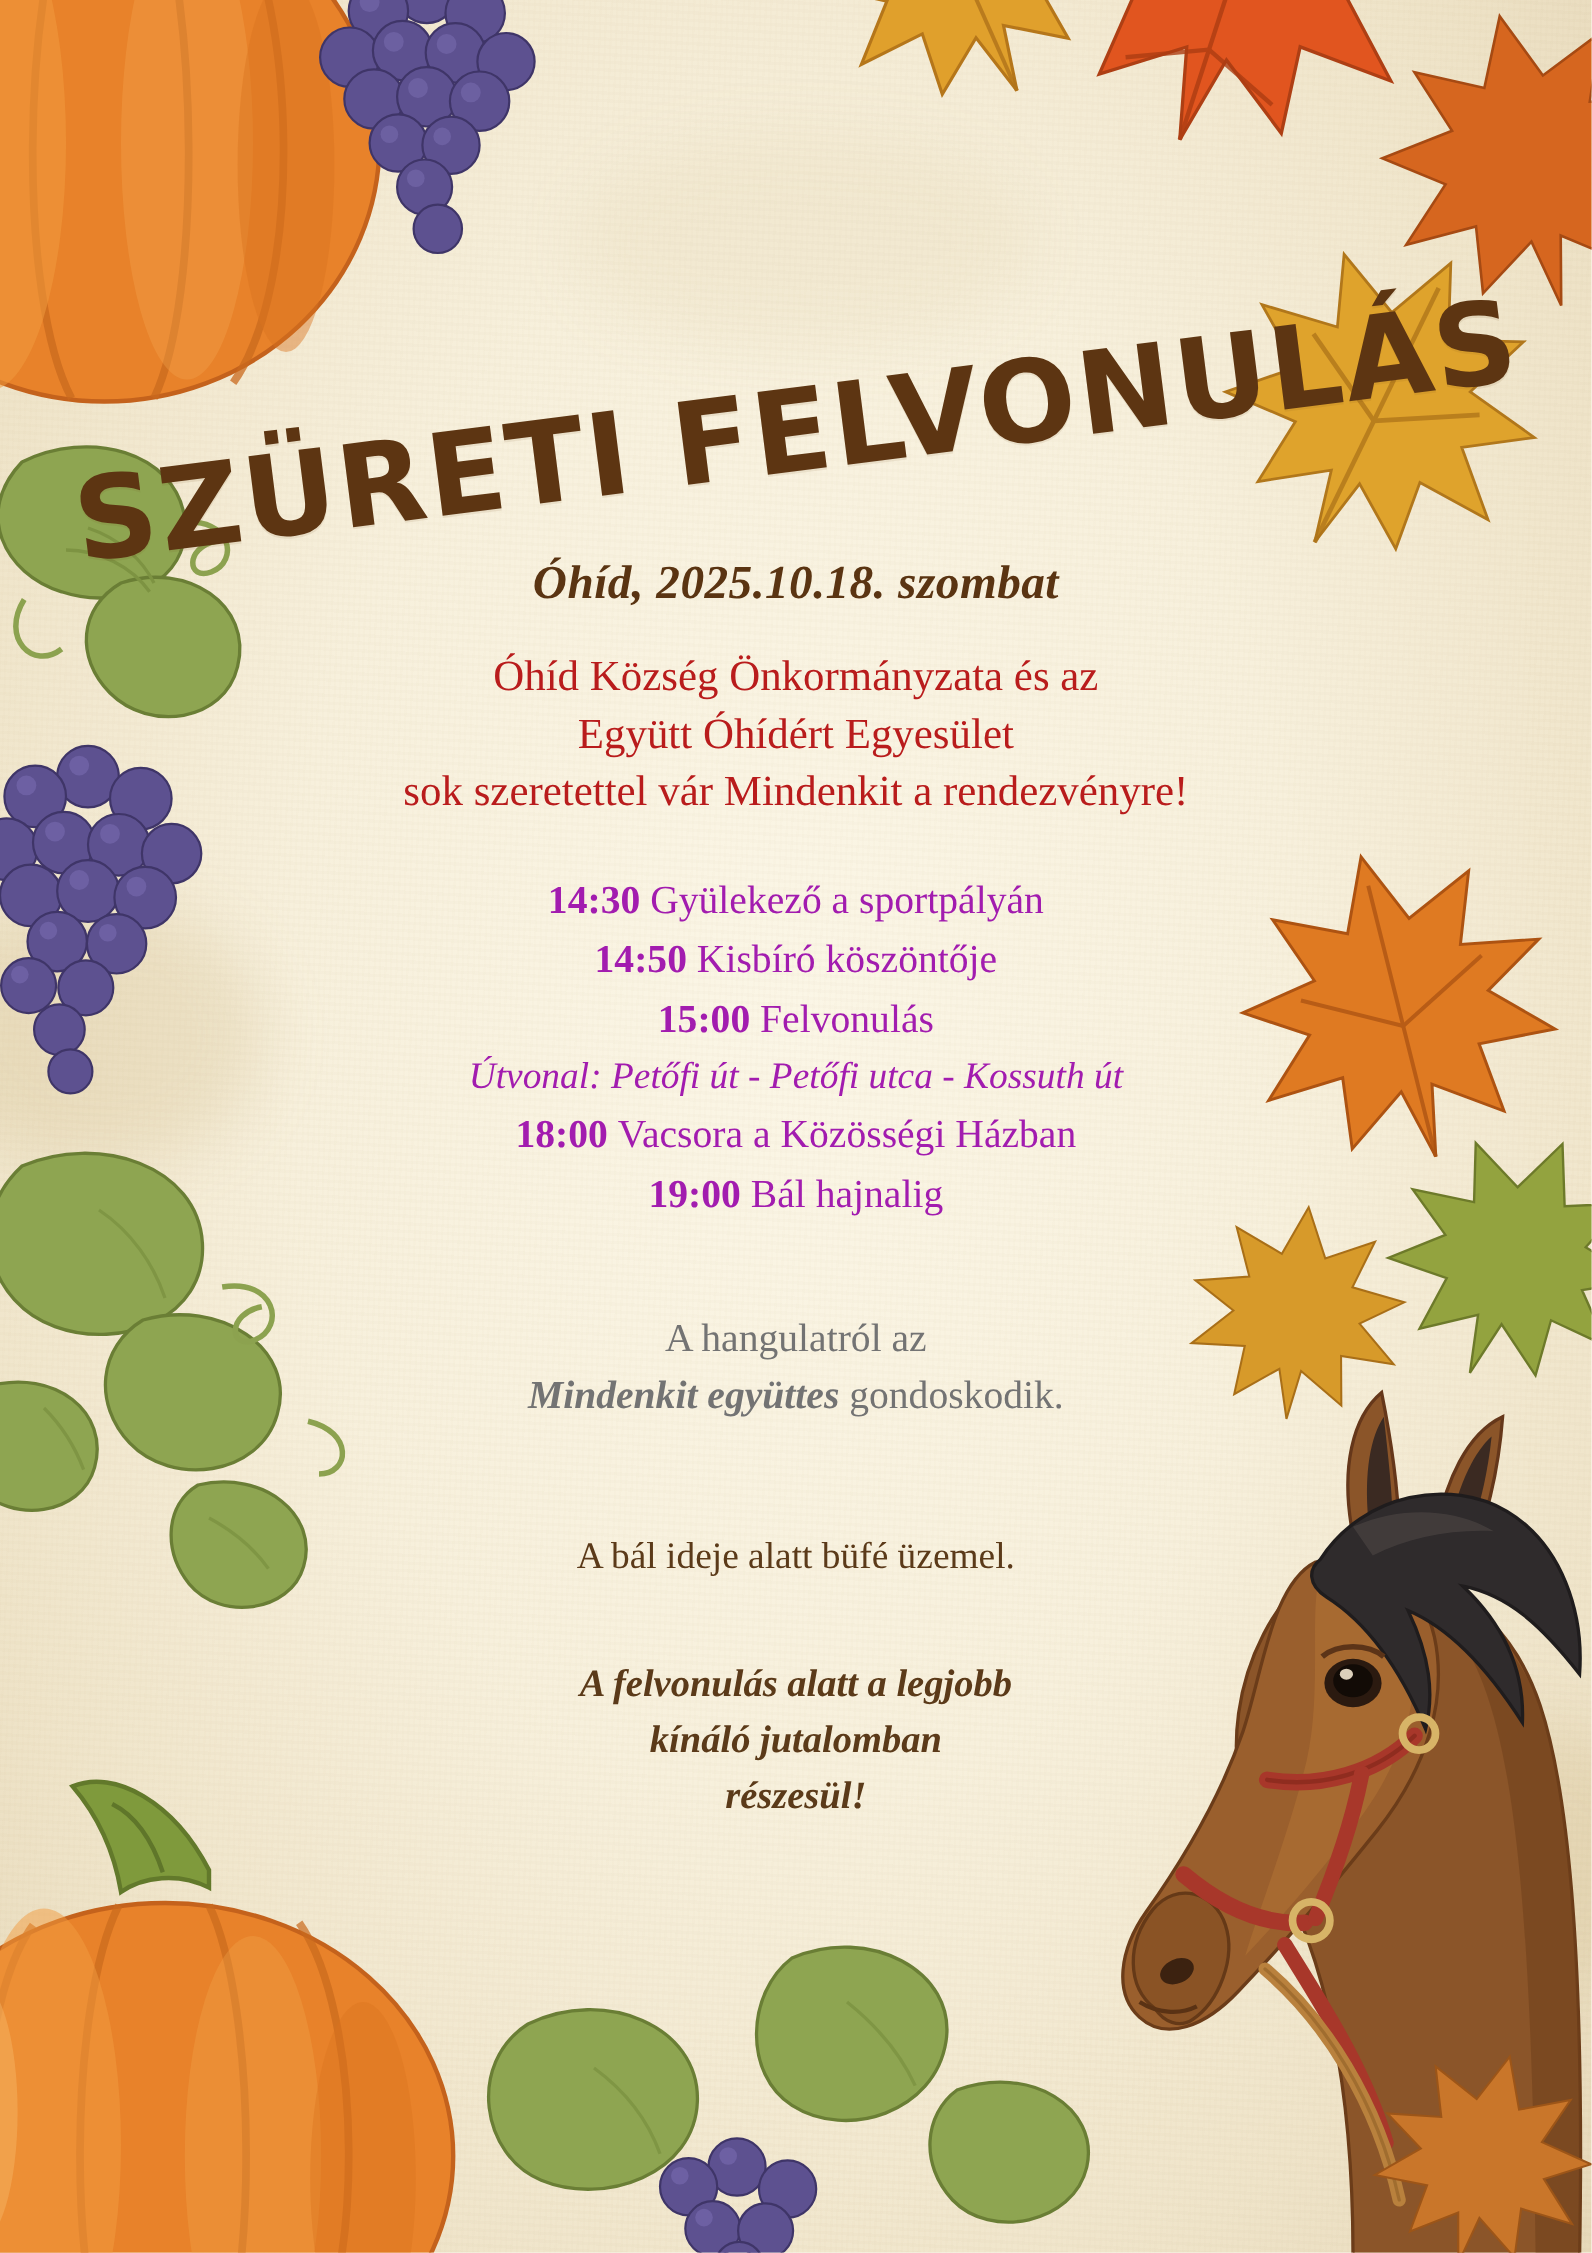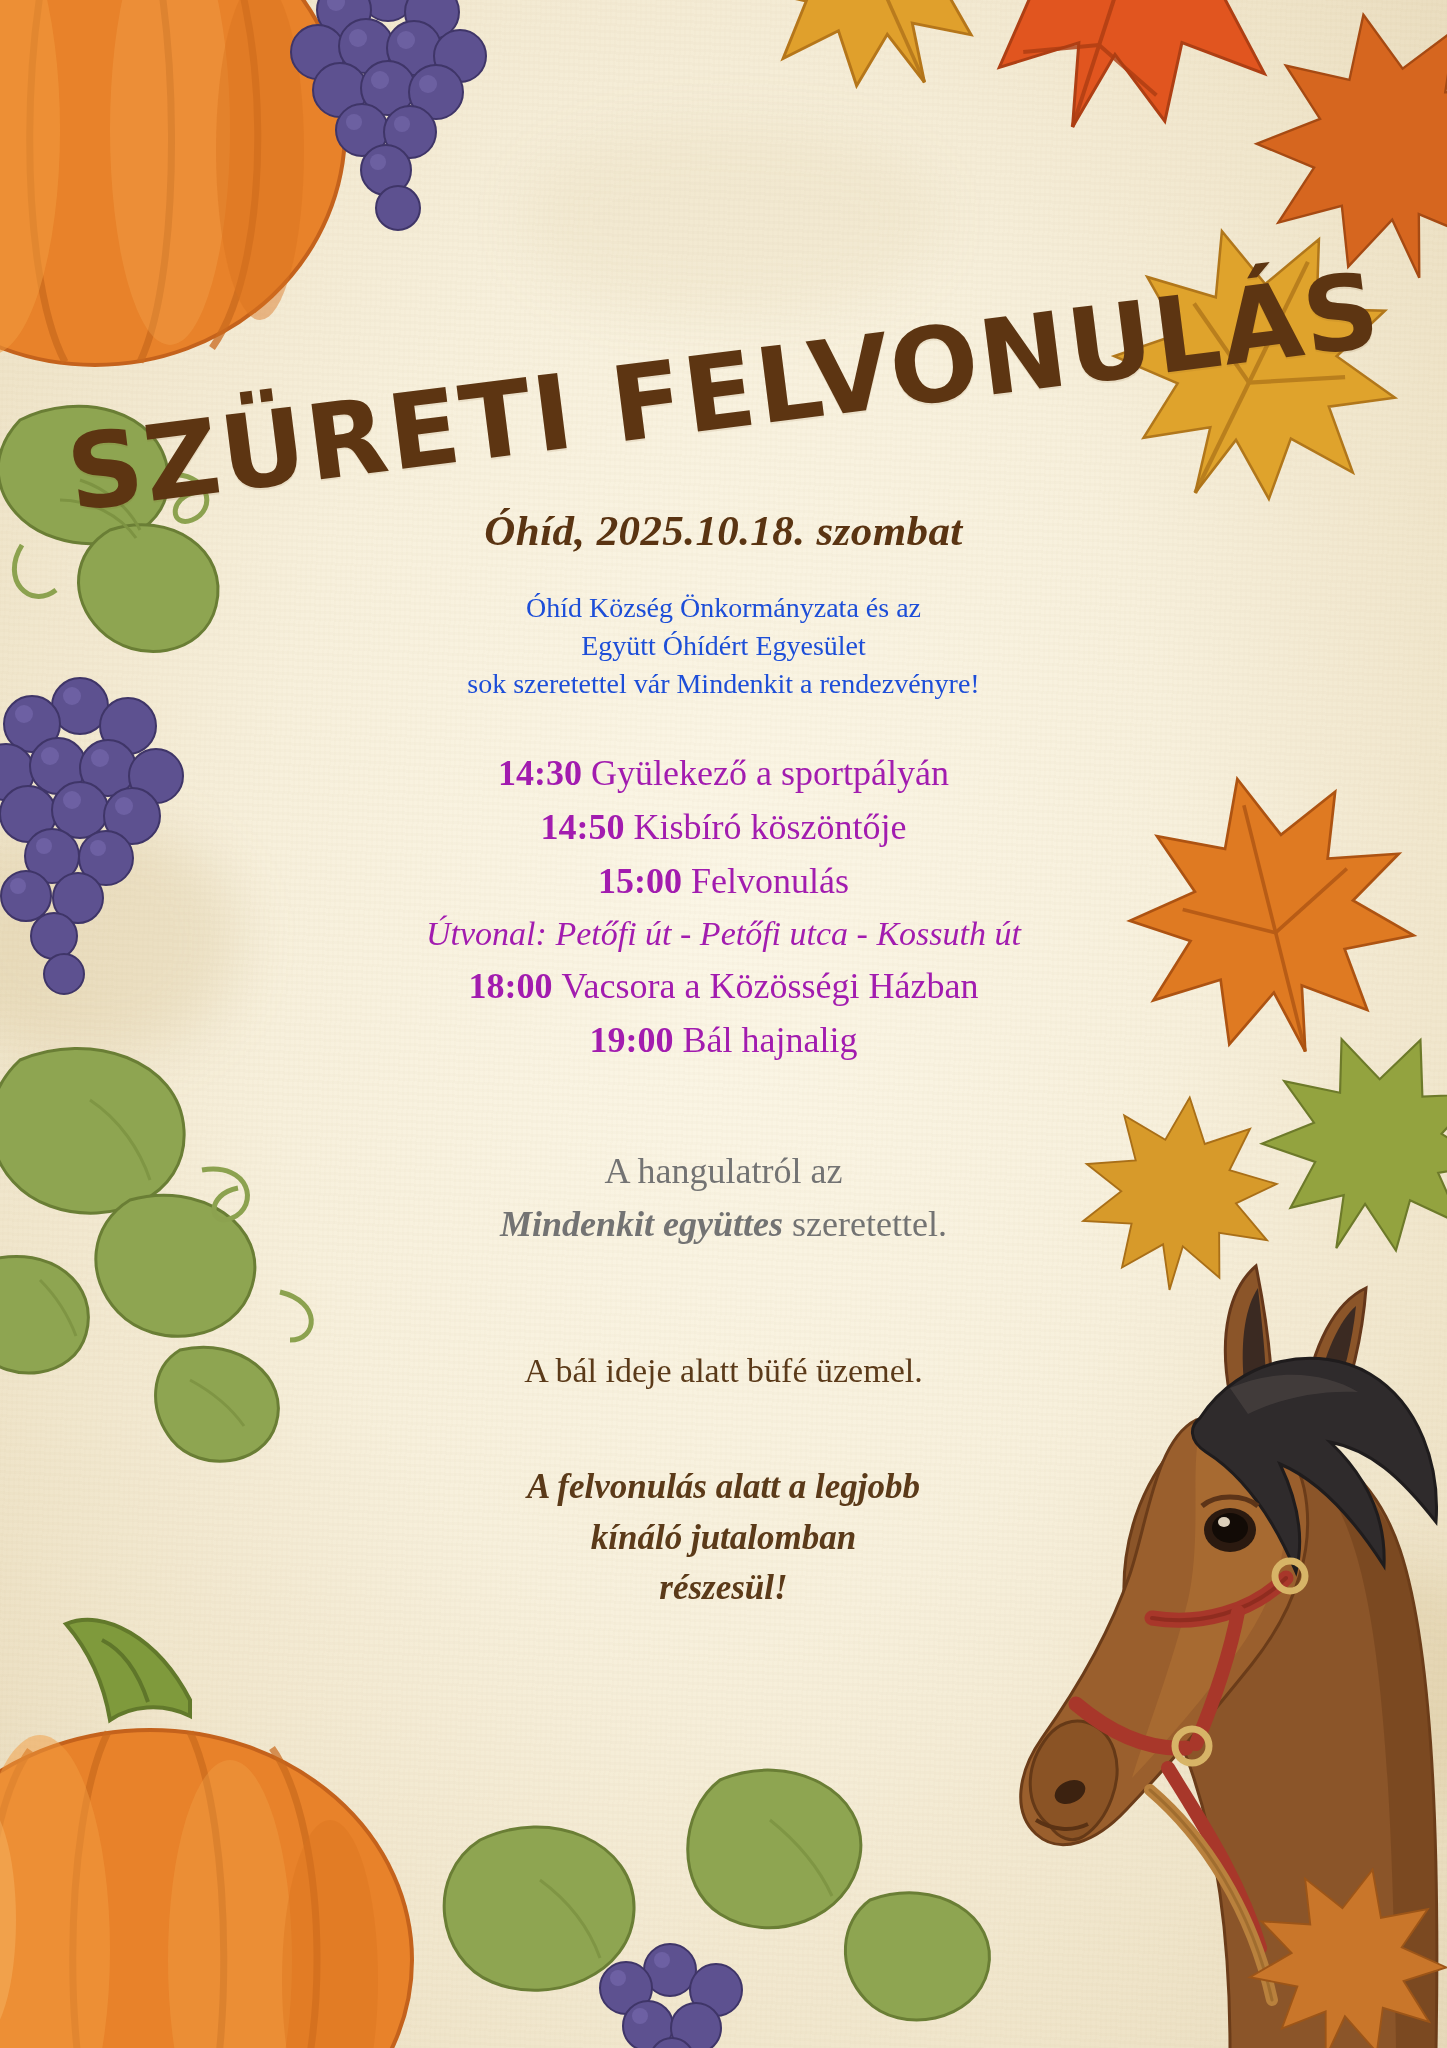--- a/index.html
+++ b/index.html
@@ -80,23 +80,23 @@
     font-style: italic;
     font-weight: bold;
     font-size: 43px;
     color: #5a3412;
     margin-top: 36px;
     margin-bottom: 34px;
     letter-spacing: .4px;
   }
 
   .intro {
-    font-size: 28px;
+    font-size: 39px;
     line-height: 1.35;
-    color: #1d4ed8;
+    color: #b91c1c;
   }
   .intro div { white-space: nowrap; }
 
   .schedule {
     margin-top: 44px;
     font-size: 36px;
     line-height: 1.5;
     color: #a21caf;
   }
   .schedule .row { white-space: nowrap; }
@@ -407,21 +407,21 @@
       </div>
       <div class="row">
         <span class="t">19:00 </span>
         <span class="d">Bál hajnalig</span>
       </div>
     </div>
 
     <div class="band">
       <div>A hangulatról az</div>
       <div>
-        <span class="name">Mindenkit együttes</span><span> szeretettel.</span>
+        <span class="name">Mindenkit együttes</span><span> gondoskodik.</span>
       </div>
     </div>
 
     <div class="buffet">A bál ideje alatt büfé üzemel.</div>
 
     <div class="prize">
       <div>A felvonulás alatt a legjobb</div>
       <div>kínáló jutalomban</div>
       <div>részesül!</div>
     </div>

